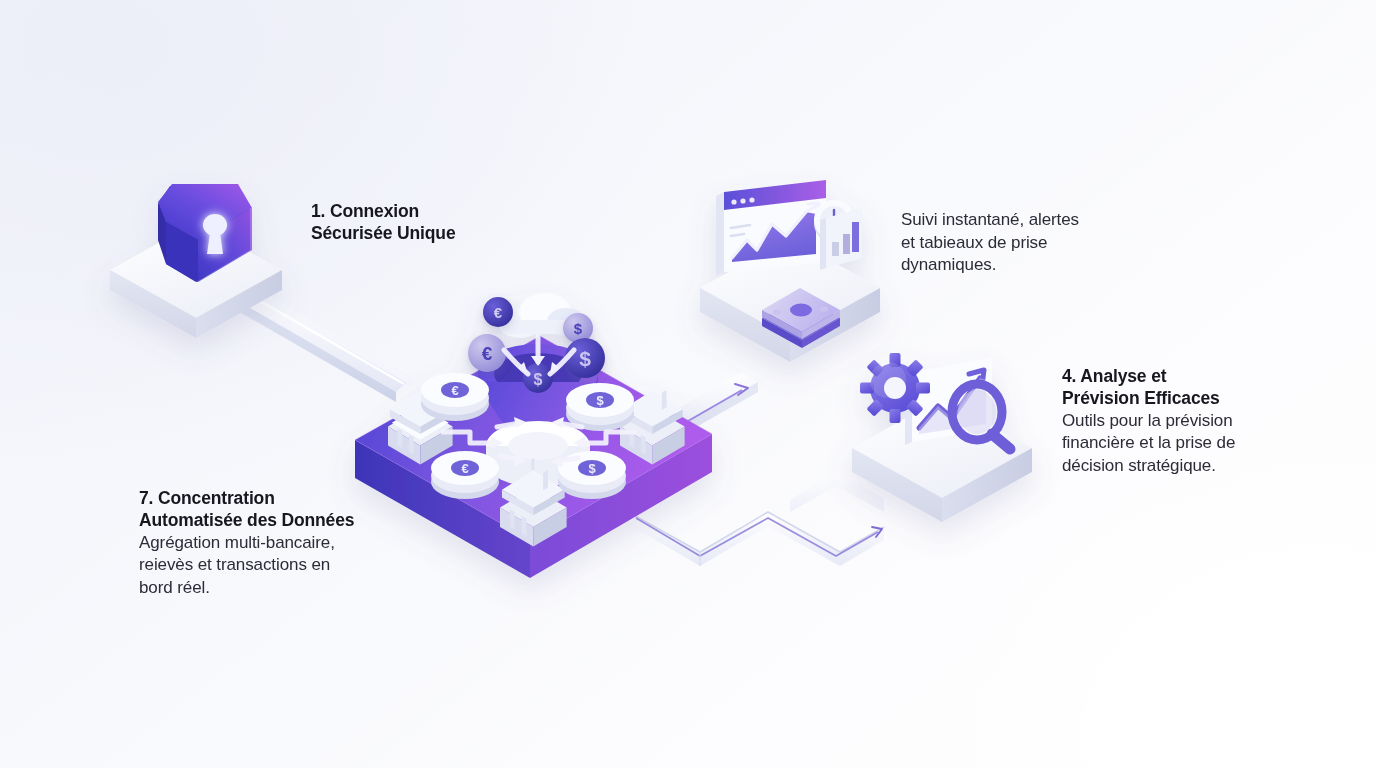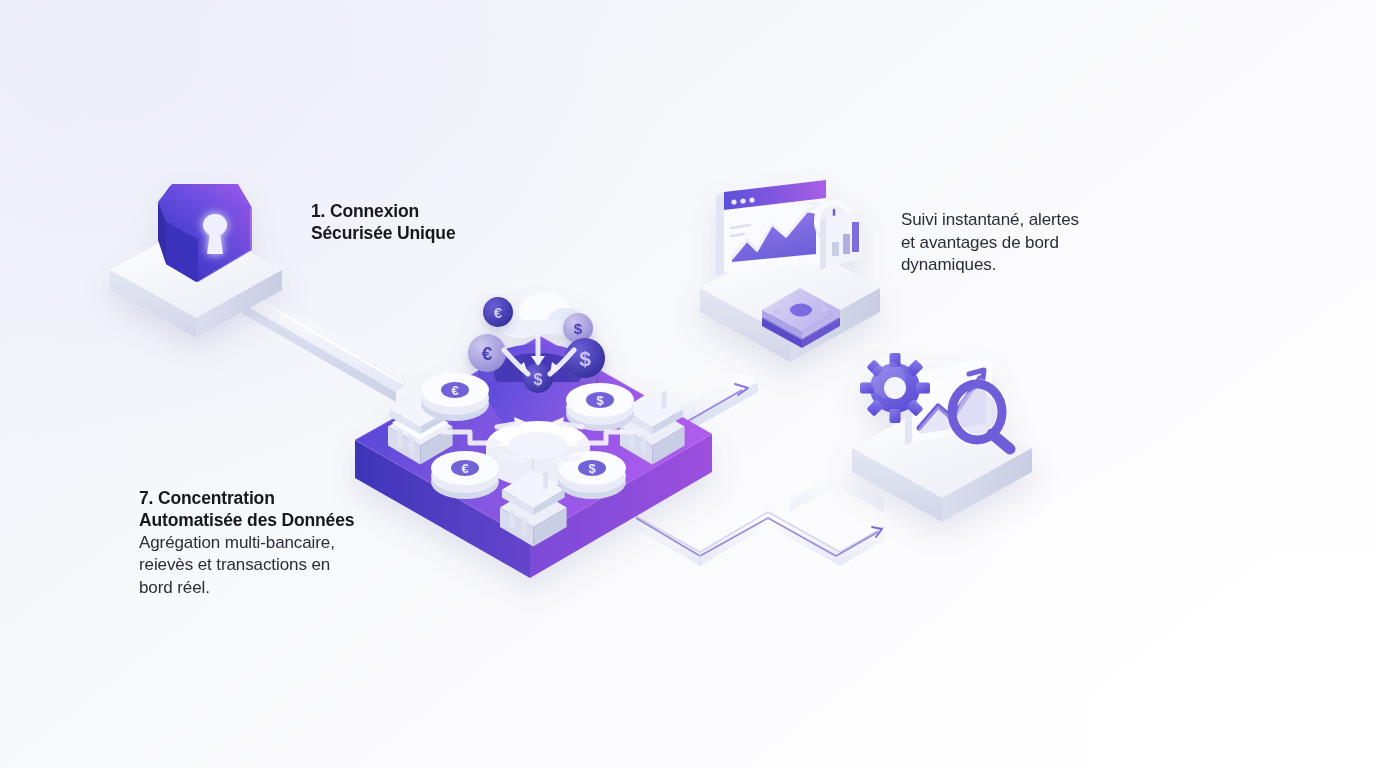--- a/index.html
+++ b/index.html
@@ -470,18 +470,25 @@
   <div class="callout" id="callout-2">
     <div class="hd">7. Concentration
 Automatisée des Données</div>
     <div class="bd">Agrégation multi-bancaire,
 reievès et transactions en
 bord réel.</div>
   </div>
 
   <div class="callout" id="callout-3">
     <div class="bd">Suivi instantané, alertes
-et avantages de bord
+et tabieaux de prise
 dynamiques.</div>
   </div>
 
+  <div class="callout" id="callout-4">
+    <div class="hd">4. Analyse et
+Prévision Efficaces</div>
+    <div class="bd">Outils pour la prévision
+financière et la prise de
+décision stratégique.</div>
+  </div>
 
 </div>
 
 </body></html>

